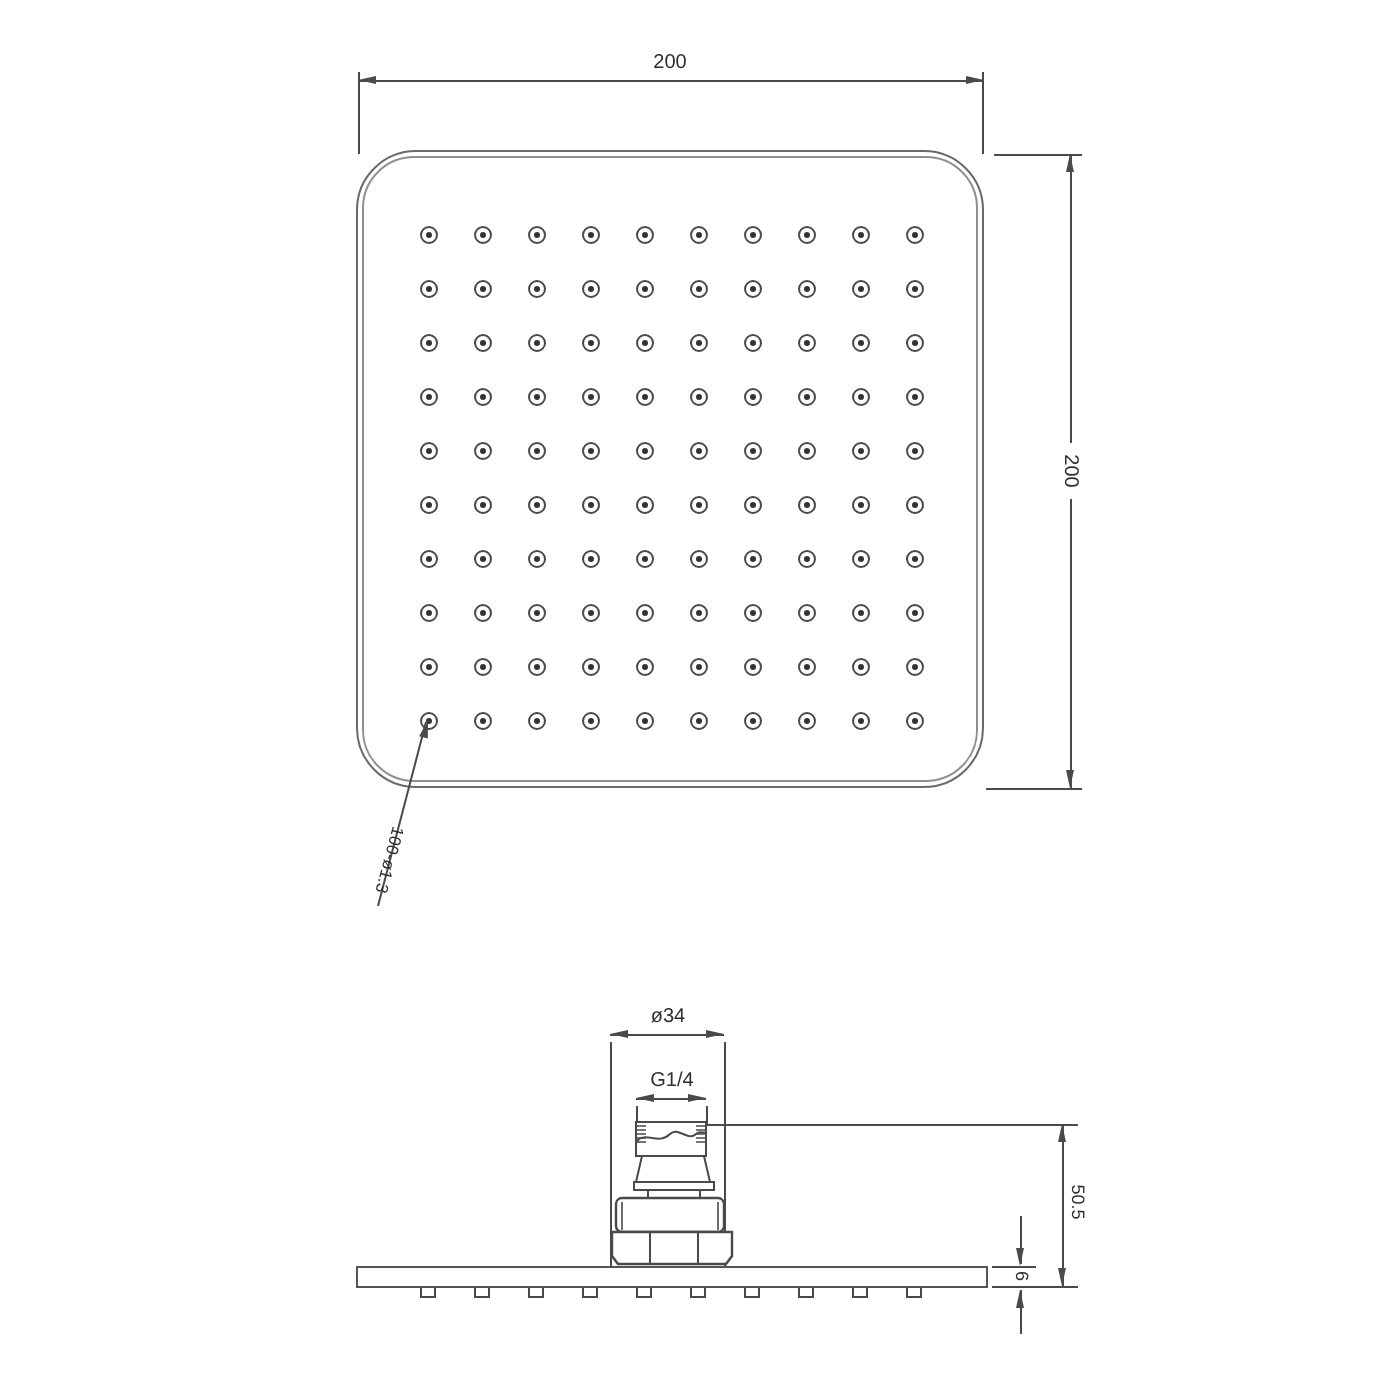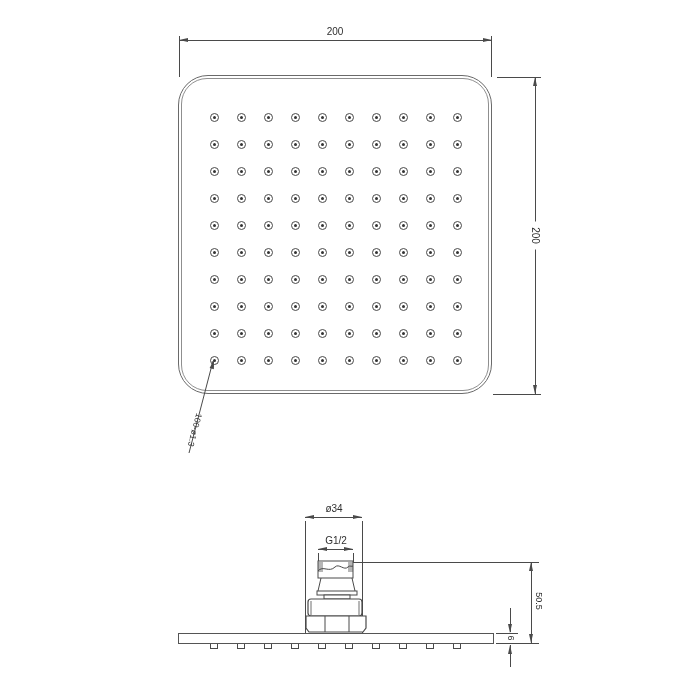--- a/index.html
+++ b/index.html
@@ -168,21 +168,21 @@
   <div class="hl" style="left:305px;top:517px;width:57px;"></div>
   <div class="arrow arr-left" style="left:305px;top:515px;"></div>
   <div class="arrow arr-right" style="left:353px;top:515px;"></div>
   <div class="dim-label" style="left:313px;top:503px;width:42px;">ø34</div>
   <div class="vl" style="left:305px;top:521px;height:112px;"></div>
   <div class="vl" style="left:362px;top:521px;height:112px;"></div>
 
   <div class="hl" style="left:318px;top:549px;width:35px;"></div>
   <div class="arrow arr-left" style="left:318px;top:547px;"></div>
   <div class="arrow arr-right" style="left:344px;top:547px;"></div>
-  <div class="dim-label" style="left:316px;top:535px;width:40px;">G1/2</div>
+  <div class="dim-label" style="left:316px;top:535px;width:40px;">G1/4</div>
   <div class="vl" style="left:318px;top:553px;height:9px;"></div>
   <div class="vl" style="left:353px;top:553px;height:9px;"></div>
 
   <div class="hl" style="left:353px;top:562px;width:186px;"></div>
   <div class="hl" style="left:496px;top:643px;width:43px;"></div>
 
   <svg style="left:300px;top:555px;" width="80" height="80" viewBox="0 0 80 80">
 
     <rect x="18" y="6" width="35" height="17" fill="#fff" stroke="#4a4a4a" stroke-width="1"></rect>
     <path d="M18 8h5M18 10h5M18 12h5M18 14h5M18 16h5M48 8h5M48 10h5M48 12h5M48 14h5M48 16h5" stroke="#4a4a4a" stroke-width="0.8"></path>

